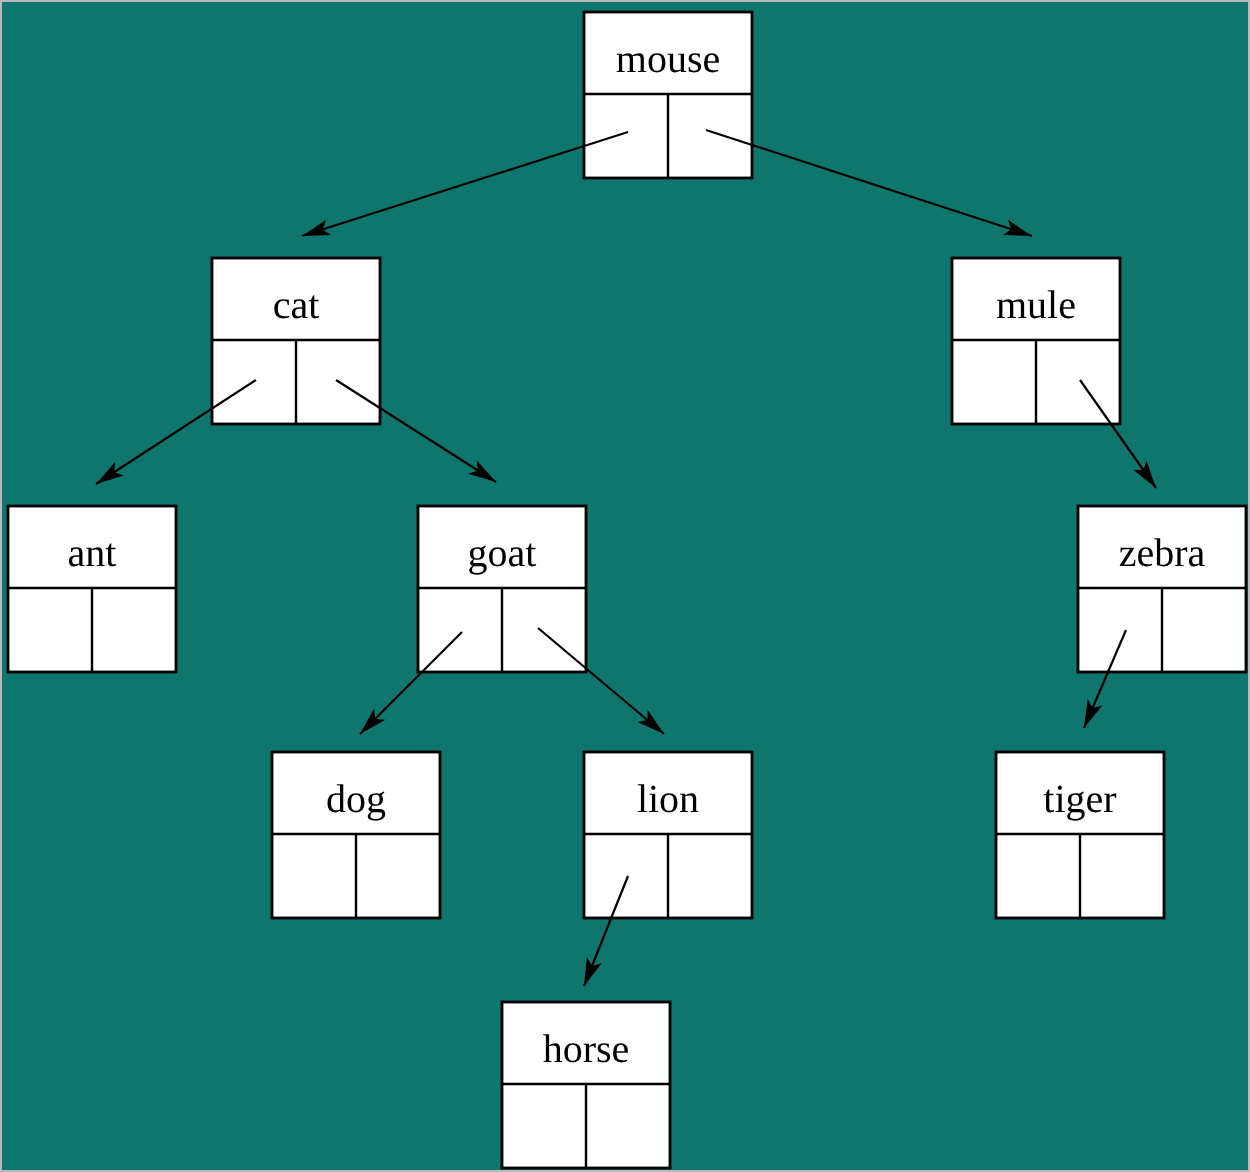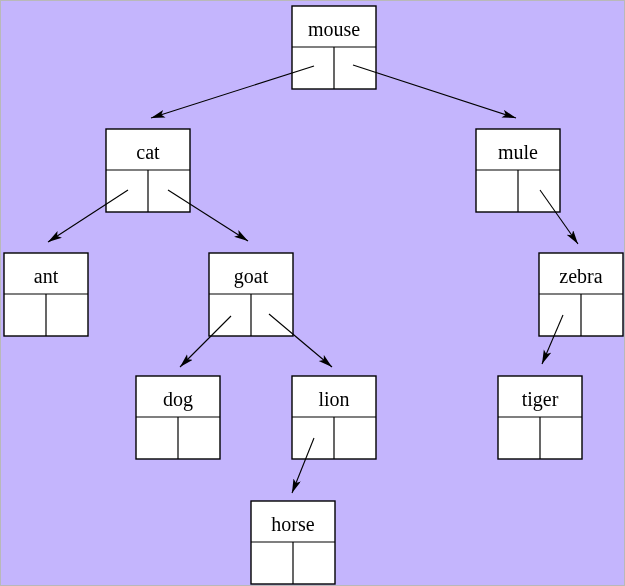--- a/index.html
+++ b/index.html
@@ -2,21 +2,21 @@
 <html><head>
 <meta charset="utf-8">
 <style>
   html, body { margin: 0; padding: 0; background: #ffffff; }
   .page {
     position: relative;
     width: 625px;
     height: 586px;
     box-sizing: border-box;
     border: 1px solid #b9b9b9;
-    background: #c4b5fd;
+    background: #0f766e;
     overflow: hidden;
   }
   svg { display: block; }
   .node-box {
     fill: #ffffff;
     stroke: #000000;
     stroke-width: 1.4;
   }
   .divider {
     stroke: #000000;

